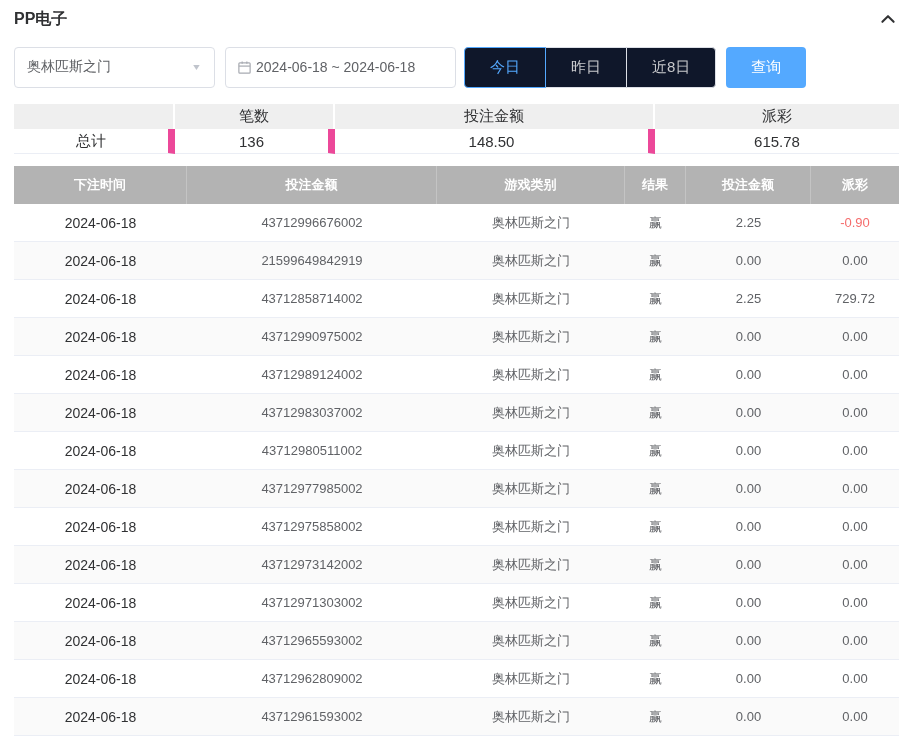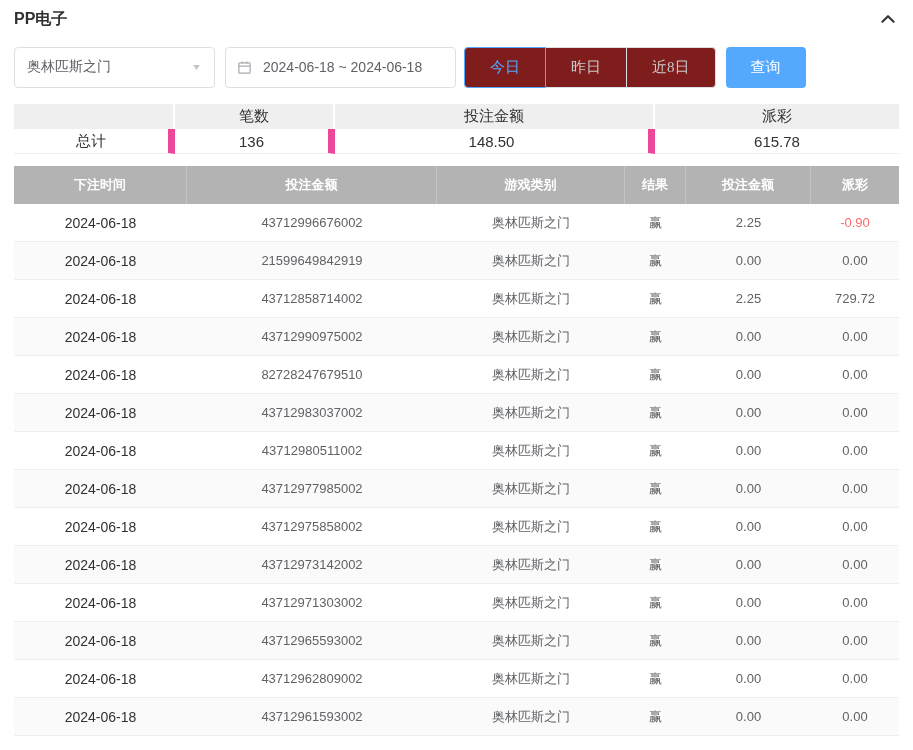--- a/index.html
+++ b/index.html
@@ -12,25 +12,25 @@
   .title { font-size:16px; font-weight:bold; color:#303133; }
   .chevron-btn { display:flex; align-items:center; cursor:pointer; padding:2px; }
 
   
   .filter-bar { display:flex; align-items:center; margin-top:14px; height:42px; }
   .select { width:201px; height:41px; border:1px solid #dcdfe6; border-radius:4px;
     display:flex; align-items:center; justify-content:space-between; padding:0 12px;
     font-size:14px; color:#606266; cursor:pointer; background:#fff; }
   .caret { color:#c0c4cc; font-size:11px; transform:scaleY(.8); }
   .date-input { width:231px; height:41px; border:1px solid #dcdfe6; border-radius:4px;
-    display:flex; align-items:center; gap:11px; padding:0 11px; margin-left:10px;
+    display:flex; align-items:center; gap:4px; padding:0 11px; margin-left:10px;
     font-size:14px; color:#606266; cursor:pointer; background:#fff; }
   .btn-group { display:flex; margin-left:8px; }
-  .qbtn { height:41px; padding:0 25px; background:#7f1d1d; border:1px solid #dcdfe6;
-    font-size:15px; color:#c8c9cc; cursor:pointer; font-family:Liberation Serif, serif; }
+  .qbtn { height:41px; padding:0 25px; background:#0f172a; border:1px solid #dcdfe6;
+    font-size:15px; color:#c8c9cc; cursor:pointer; font-family:Liberation Sans, sans-serif; }
   .qbtn + .qbtn { margin-left:-1px; }
   .qbtn.first { border-radius:4px 0 0 4px; }
   .qbtn.last  { border-radius:0 4px 4px 0; }
   .qbtn.active { border-color:#54a9ff; color:#54a9ff; position:relative; z-index:1; }
   .search-btn { height:41px; width:80px; margin-left:10px; background:#54a9ff; color:#fff;
     border:none; border-radius:4px; font-size:15px; cursor:pointer; font-family:inherit; }
 
   
   .summary { margin-top:16px; }
   .s-row { display:flex; height:25px; }
@@ -146,21 +146,21 @@
         <div class="t-row alt">
           <div class="t-cell col0">2024-06-18</div>
           <div class="t-cell col1">43712990975002</div>
           <div class="t-cell col2">奥林匹斯之门</div>
           <div class="t-cell col3">赢</div>
           <div class="t-cell col4">0.00</div>
           <div class="t-cell col5">0.00</div>
         </div>
         <div class="t-row">
           <div class="t-cell col0">2024-06-18</div>
-          <div class="t-cell col1">82728247679510</div>
+          <div class="t-cell col1">43712989124002</div>
           <div class="t-cell col2">奥林匹斯之门</div>
           <div class="t-cell col3">赢</div>
           <div class="t-cell col4">0.00</div>
           <div class="t-cell col5">0.00</div>
         </div>
         <div class="t-row alt">
           <div class="t-cell col0">2024-06-18</div>
           <div class="t-cell col1">43712983037002</div>
           <div class="t-cell col2">奥林匹斯之门</div>
           <div class="t-cell col3">赢</div>

